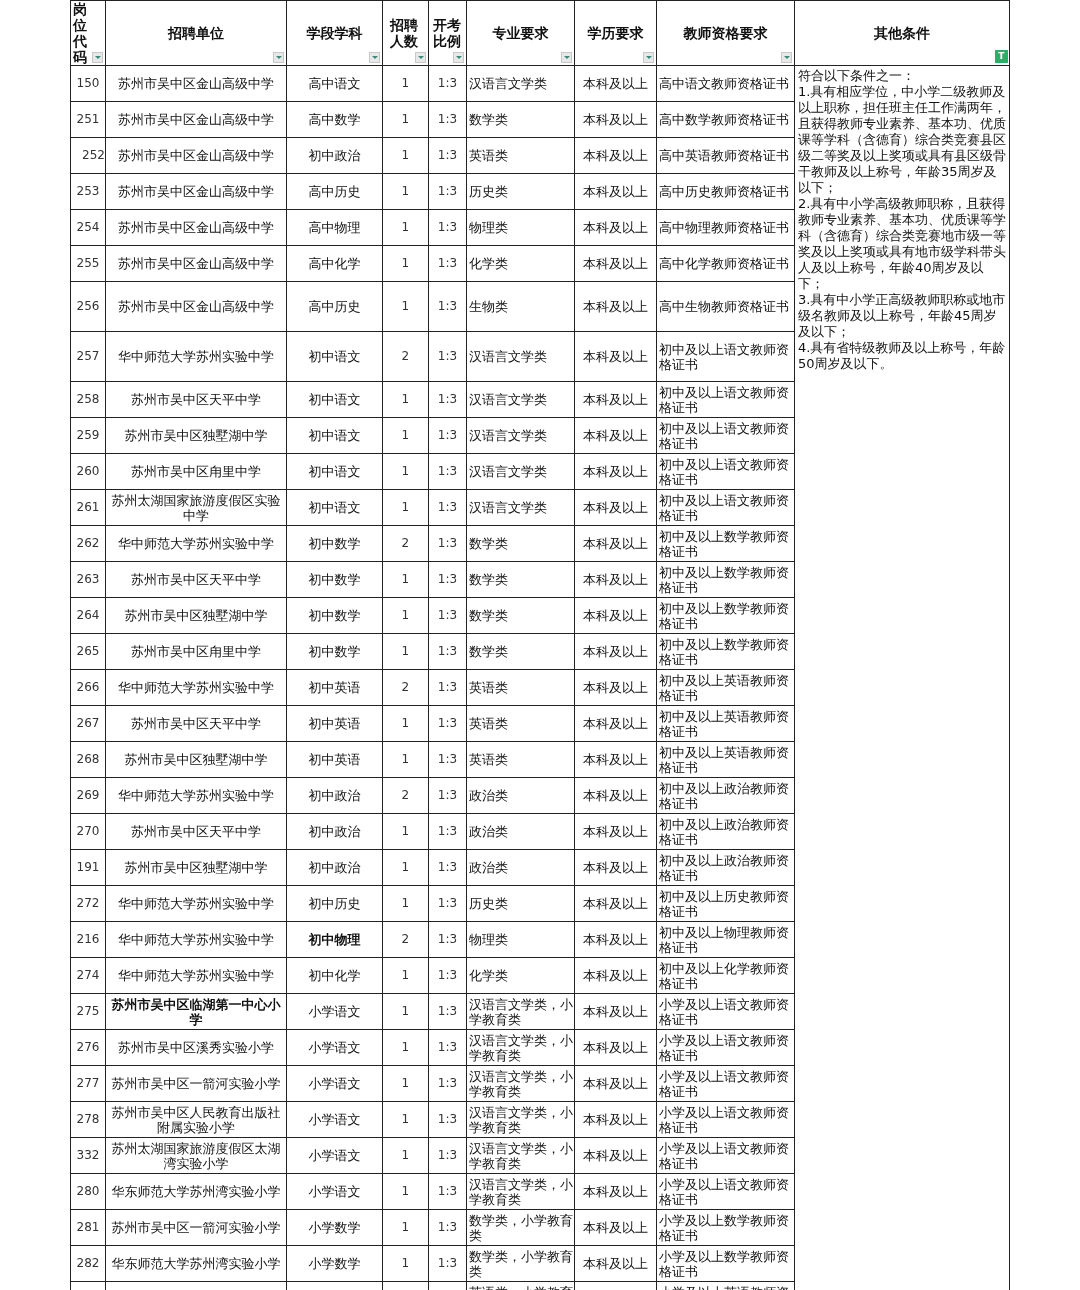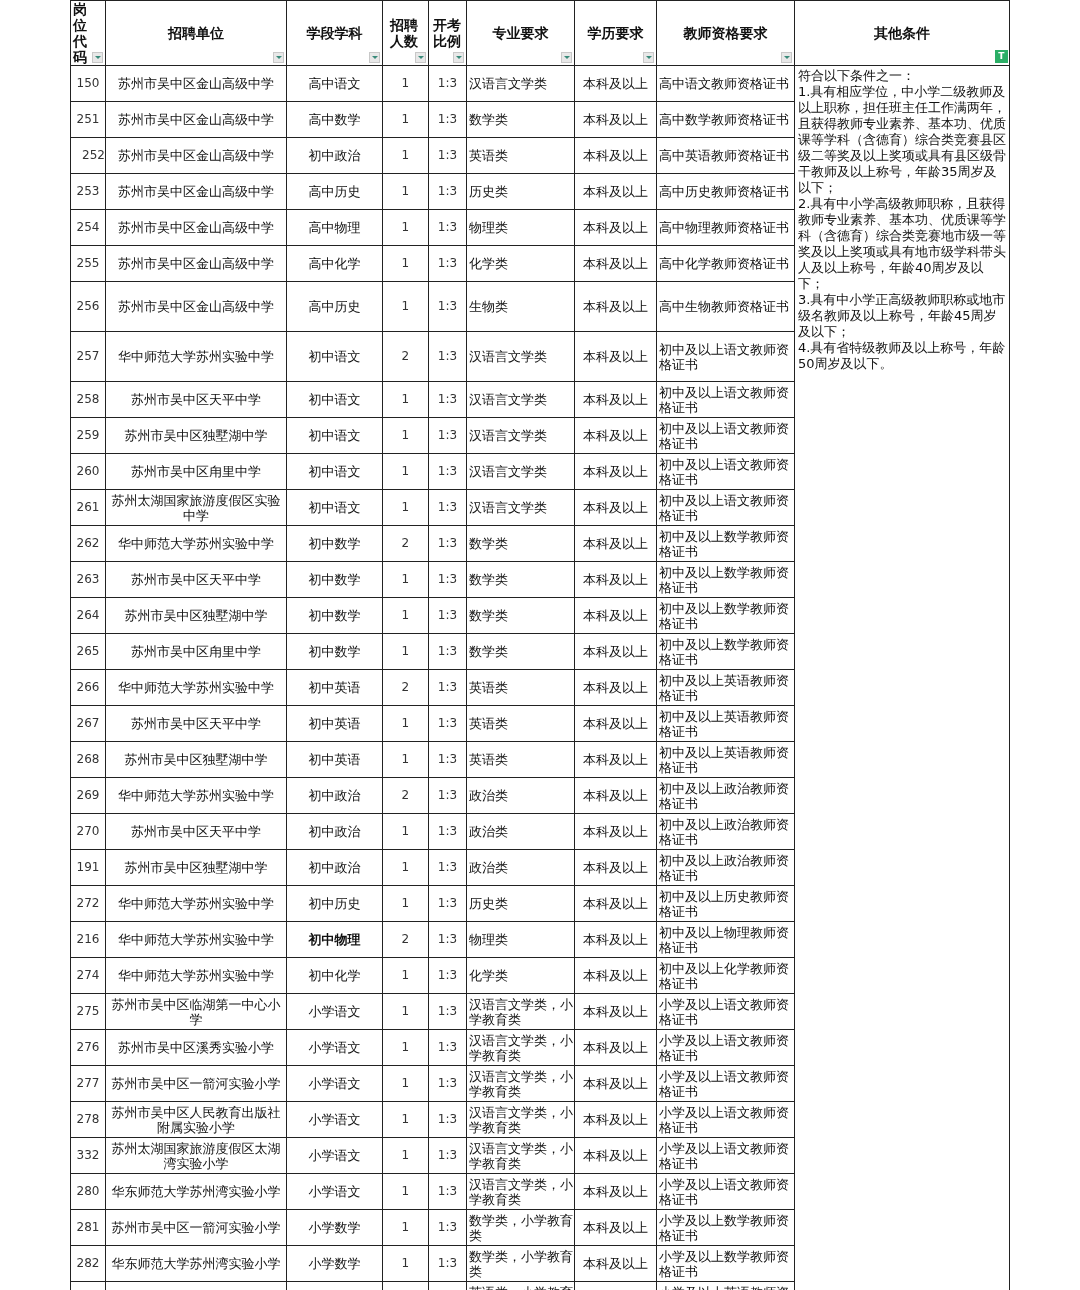--- a/index.html
+++ b/index.html
@@ -309,21 +309,21 @@
         <td class="c" style="height: 35px;">华中师范大学苏州实验中学</td>
         <td class="c" style="height: 35px;">初中化学</td>
         <td class="c num" style="height: 35px;">1</td>
         <td class="c num" style="height: 35px;">1:3</td>
         <td class="l" style="height: 35px;">化学类</td>
         <td class="c" style="height: 35px;">本科及以上</td>
         <td class="l cert" style="height: 35px;">初中及以上化学教师资格证书</td>
       </tr>
       <tr>
         <td class="c num" style="height: 35px;">275</td>
-        <td class="c" style="height: 35px;">苏州市吴中区临湖第一中心小学</td>
+        <td class="c" style="height: 35px; font-weight: bold;">苏州市吴中区临湖第一中心小学</td>
         <td class="c" style="height: 35px;">小学语文</td>
         <td class="c num" style="height: 35px;">1</td>
         <td class="c num" style="height: 35px;">1:3</td>
         <td class="l" style="height: 35px;">汉语言文学类，小学教育类</td>
         <td class="c" style="height: 35px;">本科及以上</td>
         <td class="l cert" style="height: 35px;">小学及以上语文教师资格证书</td>
       </tr>
       <tr>
         <td class="c num" style="height: 35px;">276</td>
         <td class="c" style="height: 35px;">苏州市吴中区溪秀实验小学</td>

